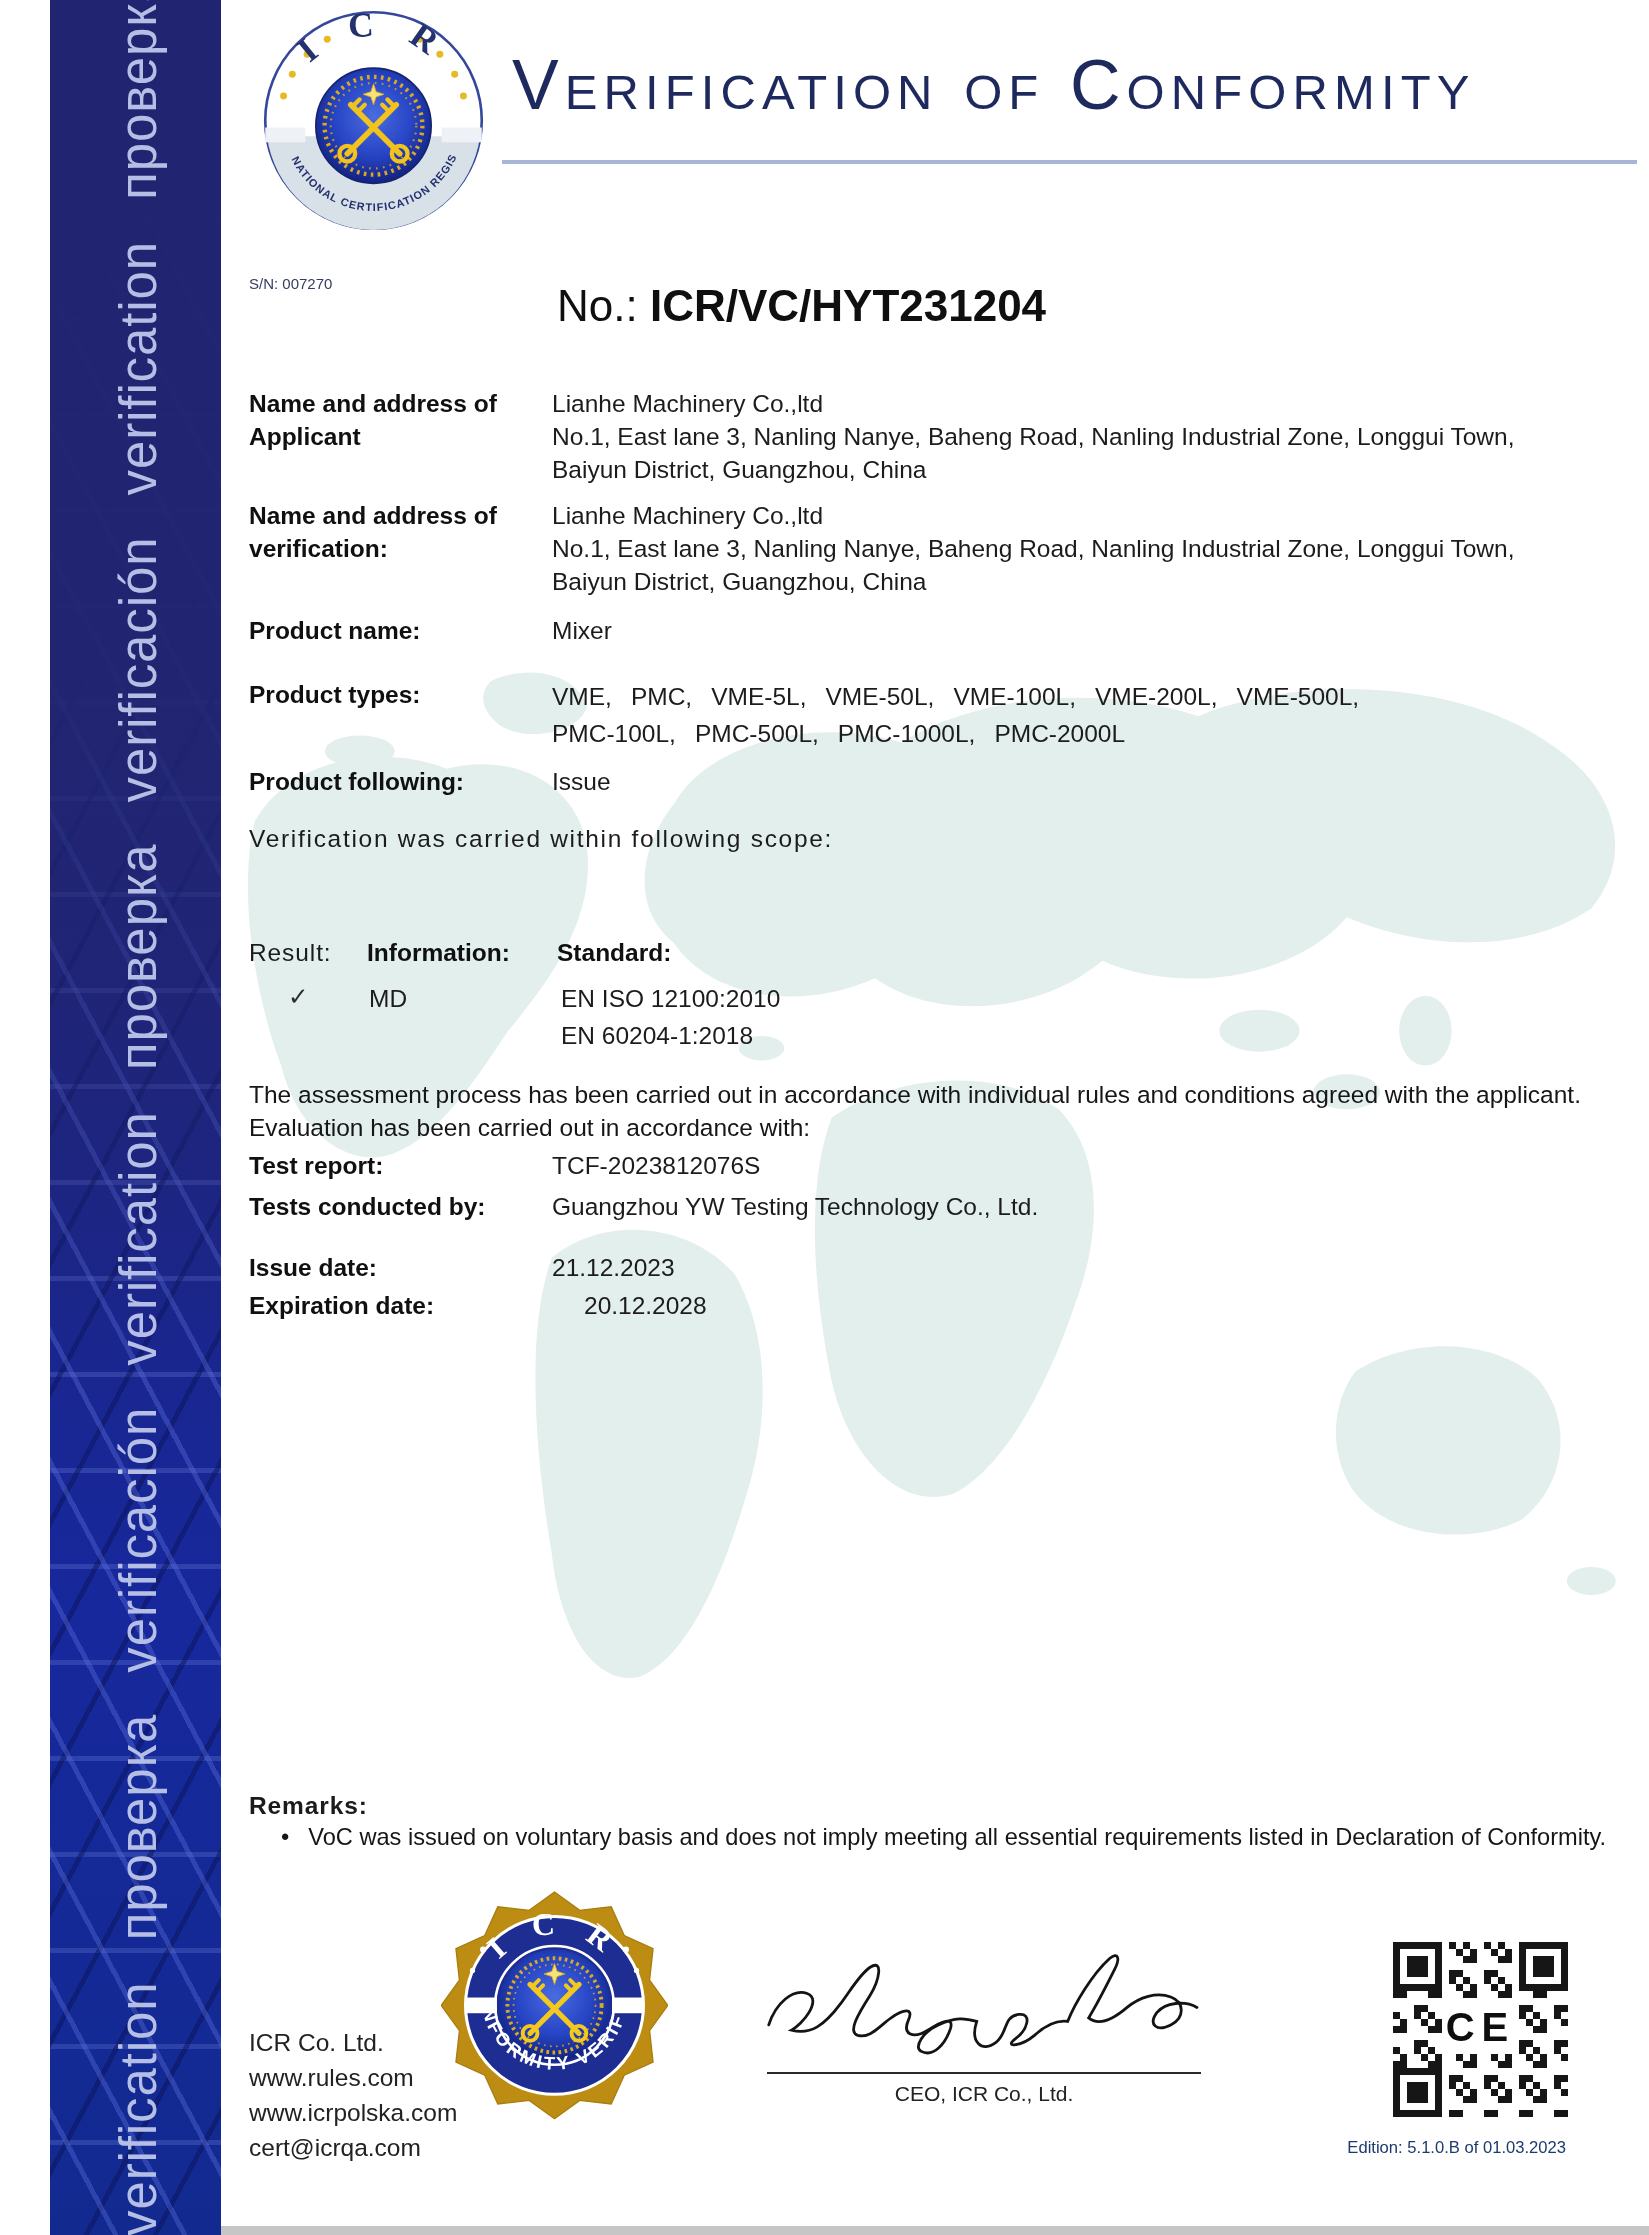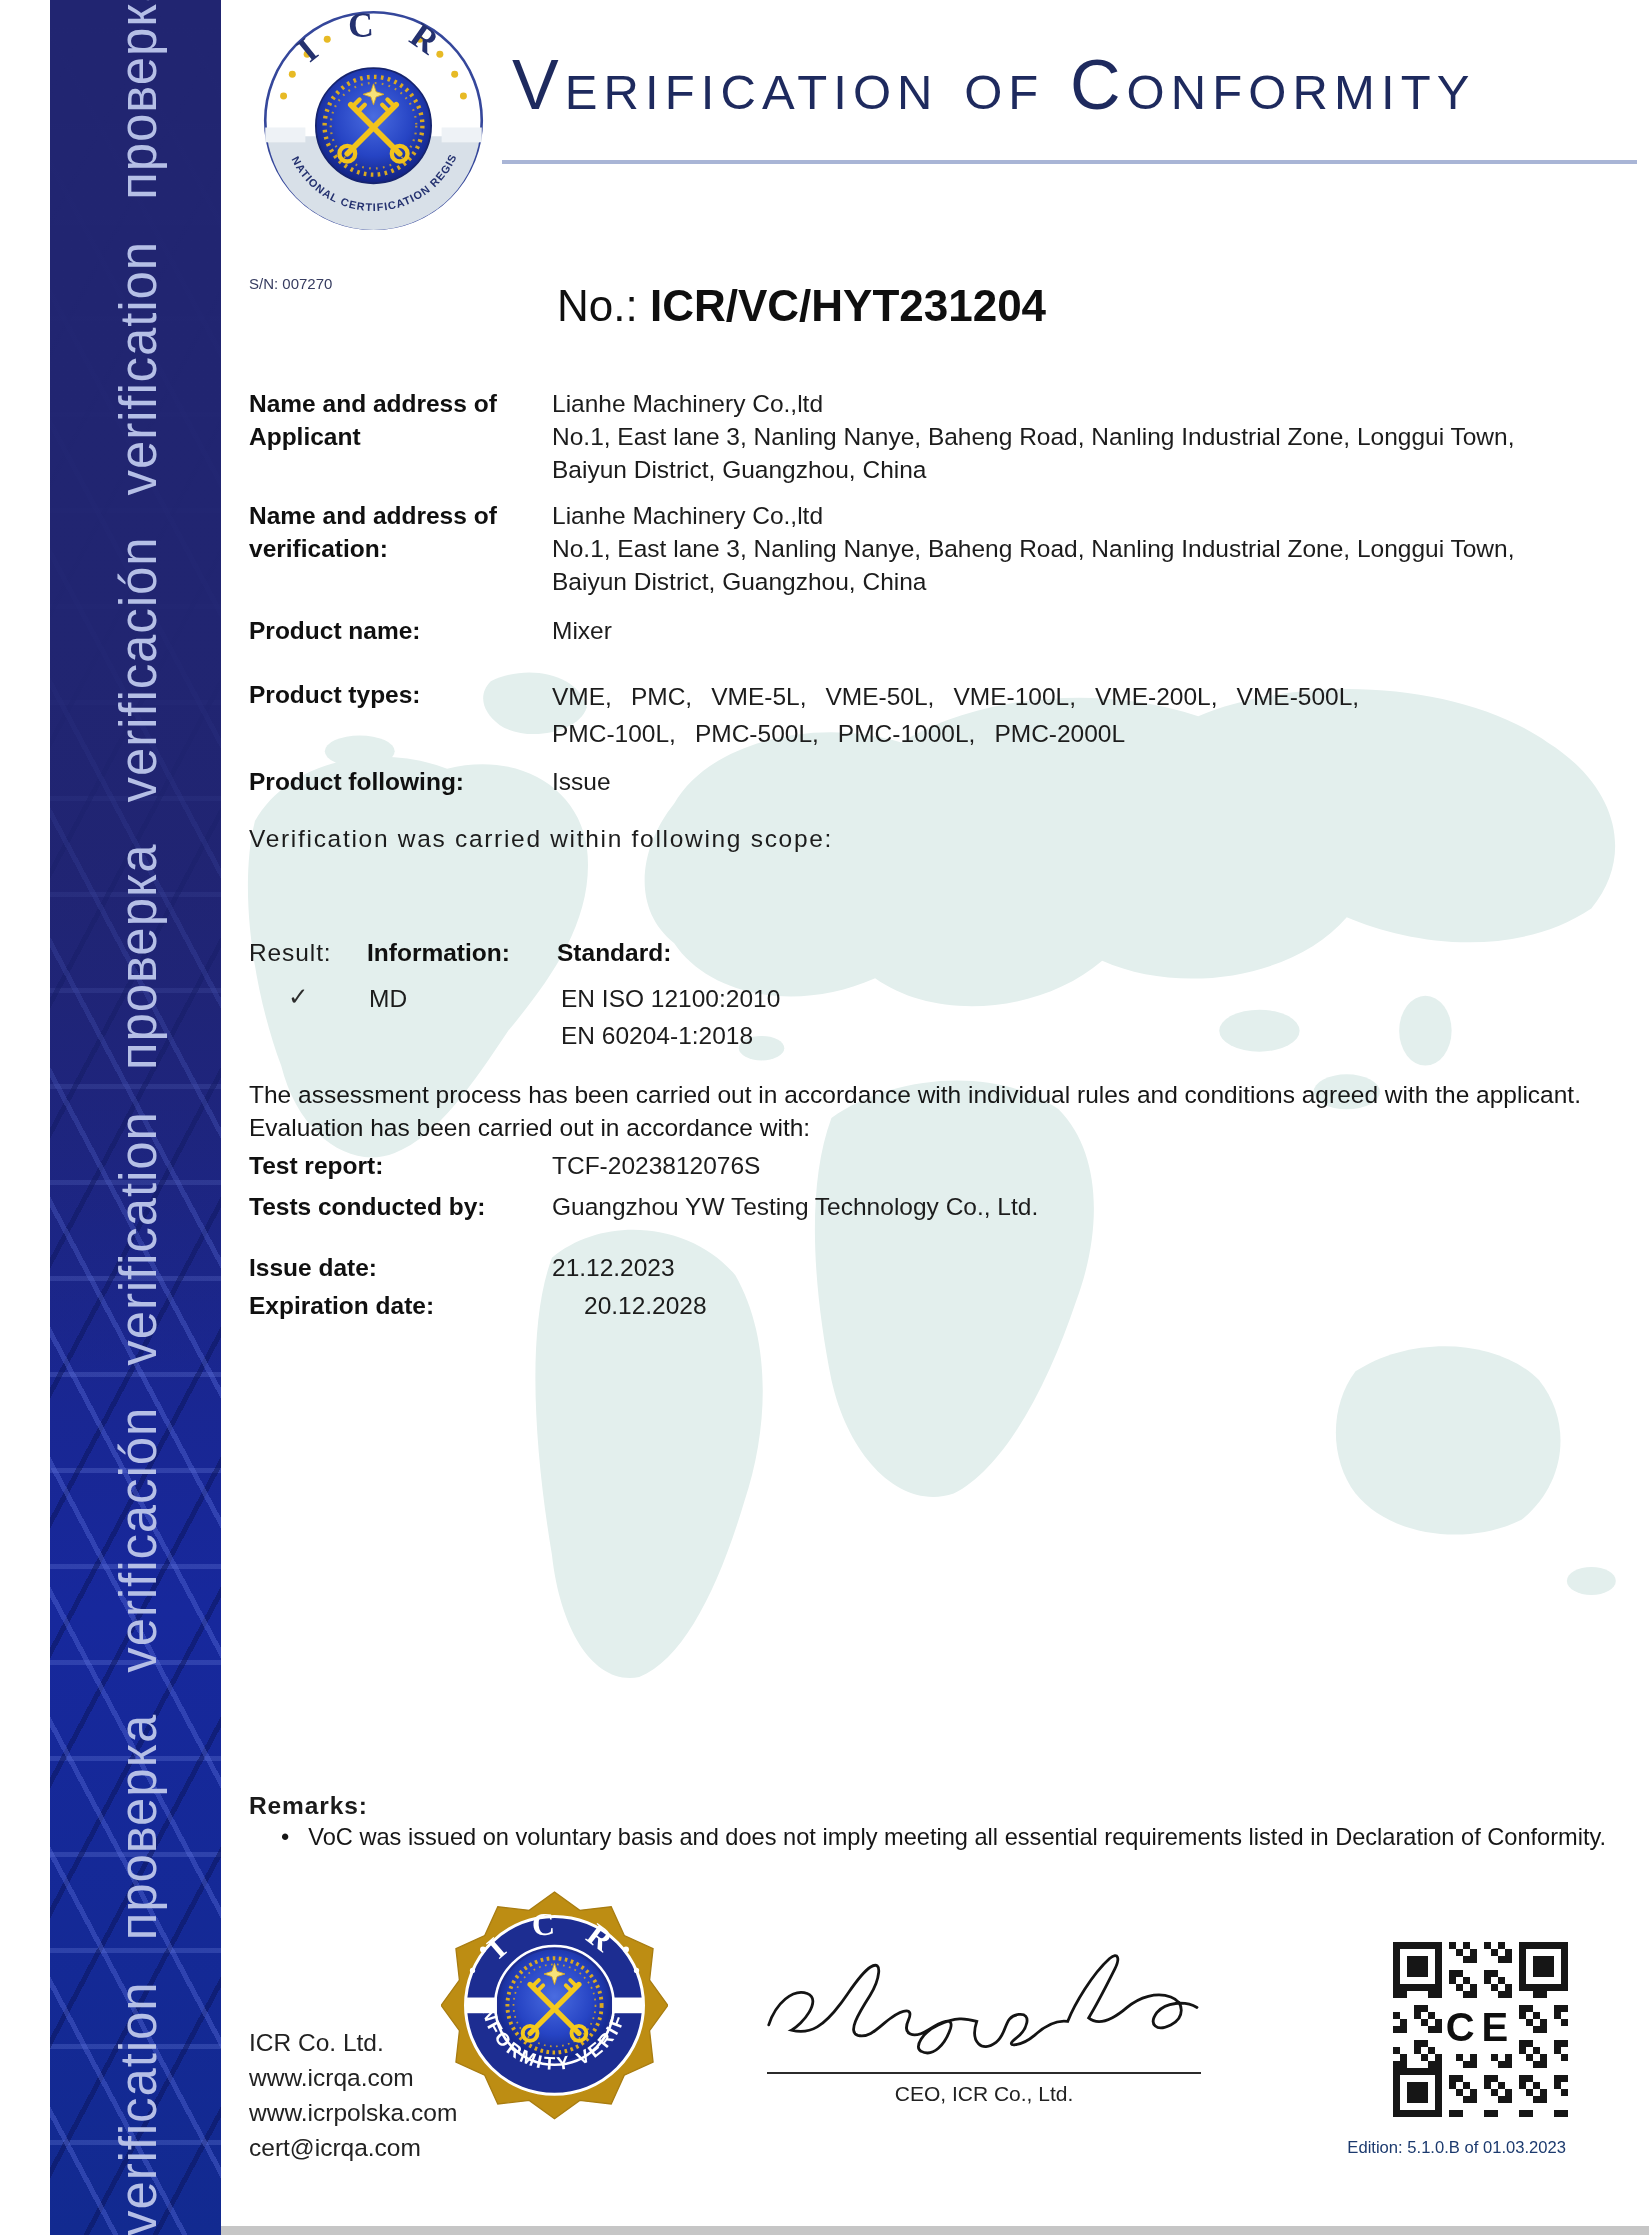--- a/index.html
+++ b/index.html
@@ -250,21 +250,21 @@
     </svg>
 
     <svg class="abs" style="left:767px;top:1920px" width="437" height="153" viewBox="0 0 500 175">
       <path fill="none" stroke="#141414" stroke-width="3.2" stroke-linecap="round" d="M2,120 C10,95 30,78 46,84 C64,91 40,120 28,126 C50,132 66,120 84,96 C96,80 106,62 118,54 C134,44 128,70 118,86 C104,108 92,128 104,132 C118,136 130,120 142,112 C156,102 168,100 162,114 C154,132 168,136 184,126 C200,116 214,110 210,124 C204,142 190,158 176,150 C168,146 178,128 196,120 C216,111 226,112 240,116 C232,140 246,152 262,140 C276,129 270,110 288,108 C304,106 298,126 284,136 C270,147 292,144 306,132 C318,121 330,114 344,116 C352,96 372,62 392,44 C402,36 404,44 398,56 C388,76 378,96 368,112 C380,122 398,112 412,100 C426,88 446,82 462,88 C478,94 478,112 462,120 C446,128 436,120 446,106 C456,94 478,92 492,100"></path>
     </svg>
     <div class="ceo-line"></div>
     <div class="ceo-text">CEO, ICR Co., Ltd.</div>
 
     <div class="contact">
       <div>ICR Co. Ltd.</div>
-      <div>www.icrqa.com</div>
+      <div>www.rules.com</div>
       <div>www.icrpolska.com</div>
       <div>cert@icrqa.com</div>
     </div>
 
     <div class="qr">
       <div style="position:absolute;inset:0">
           <i style="left:0px;top:0px"></i>
           <i style="left:7px;top:0px"></i>
           <i style="left:14px;top:0px"></i>
           <i style="left:21px;top:0px"></i>

